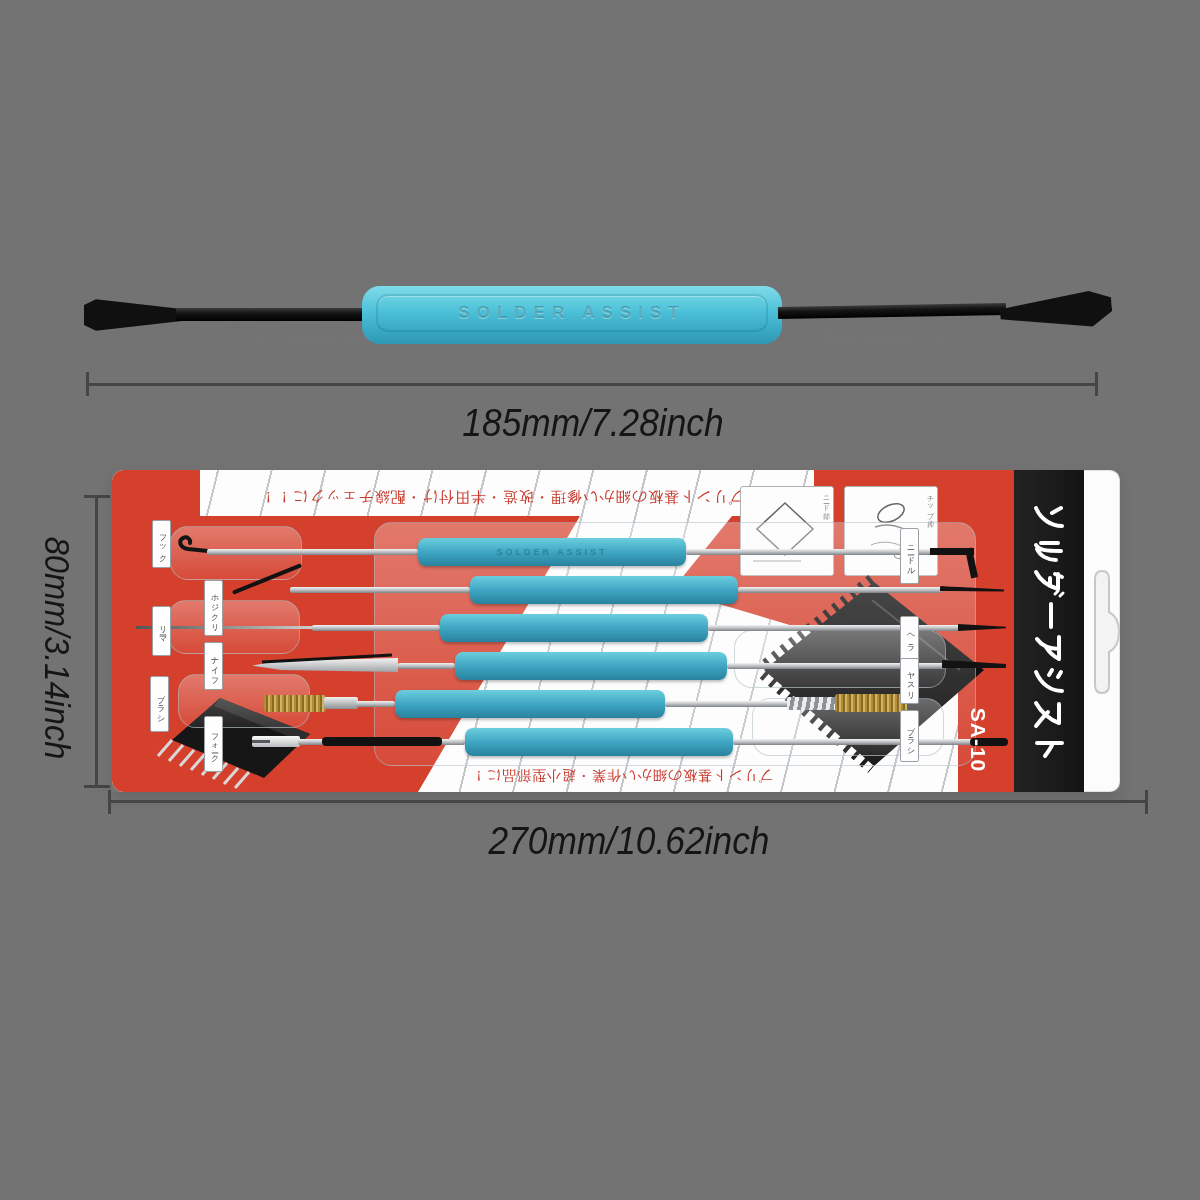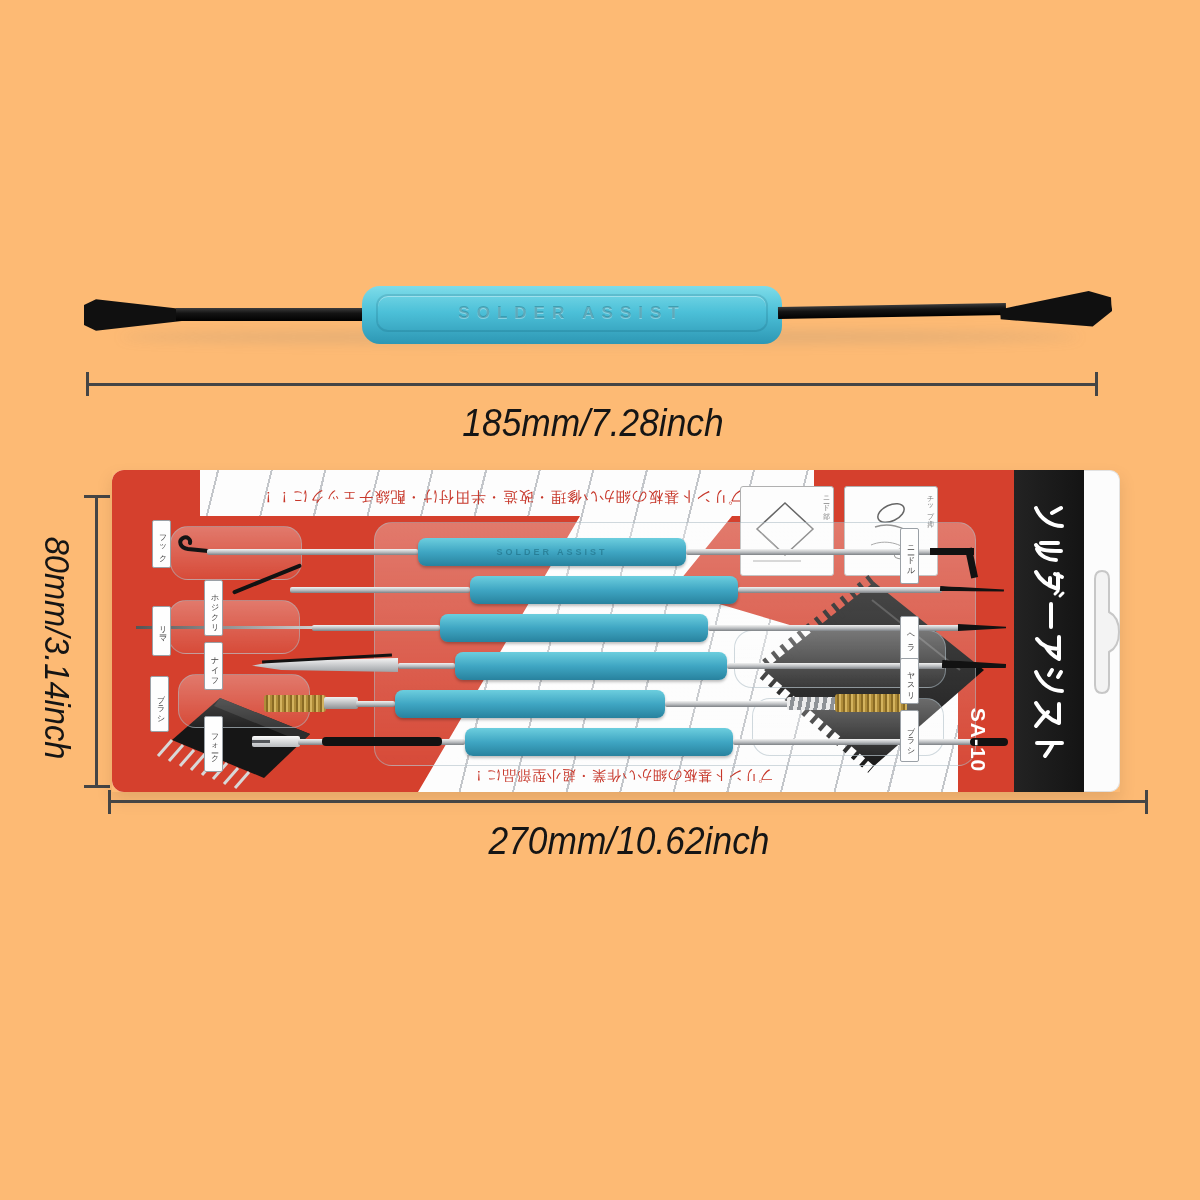--- a/index.html
+++ b/index.html
@@ -1,16 +1,16 @@
 <!DOCTYPE html>
 <html><head>
 <meta charset="utf-8">
 <style>
   html,body{margin:0;padding:0;background:#ffffff;}
-  #canvas{position:relative;width:1200px;height:1200px;background:#fdba74;overflow:hidden;
+  #canvas{position:relative;width:1200px;height:1200px;background:#737373;overflow:hidden;
           font-family:"Liberation Sans",sans-serif;}
   .abs{position:absolute;}
   
   .dim-line{background:#454545;}
   .dim-label{color:#151515;font-style:italic;font-weight:500;font-size:38px;
              font-family:"Liberation Sans",sans-serif;letter-spacing:0px;transform:scaleX(.93);}
   
   .rod{background:linear-gradient(#3c3c3c,#141414 40%,#000);}
   .handle-big{background:linear-gradient(#7edce9,#4cc0d8 45%,#2d97b4);border-radius:18px;}
   .emboss-panel{border:2px solid rgba(0,60,75,.14);border-radius:12px;

